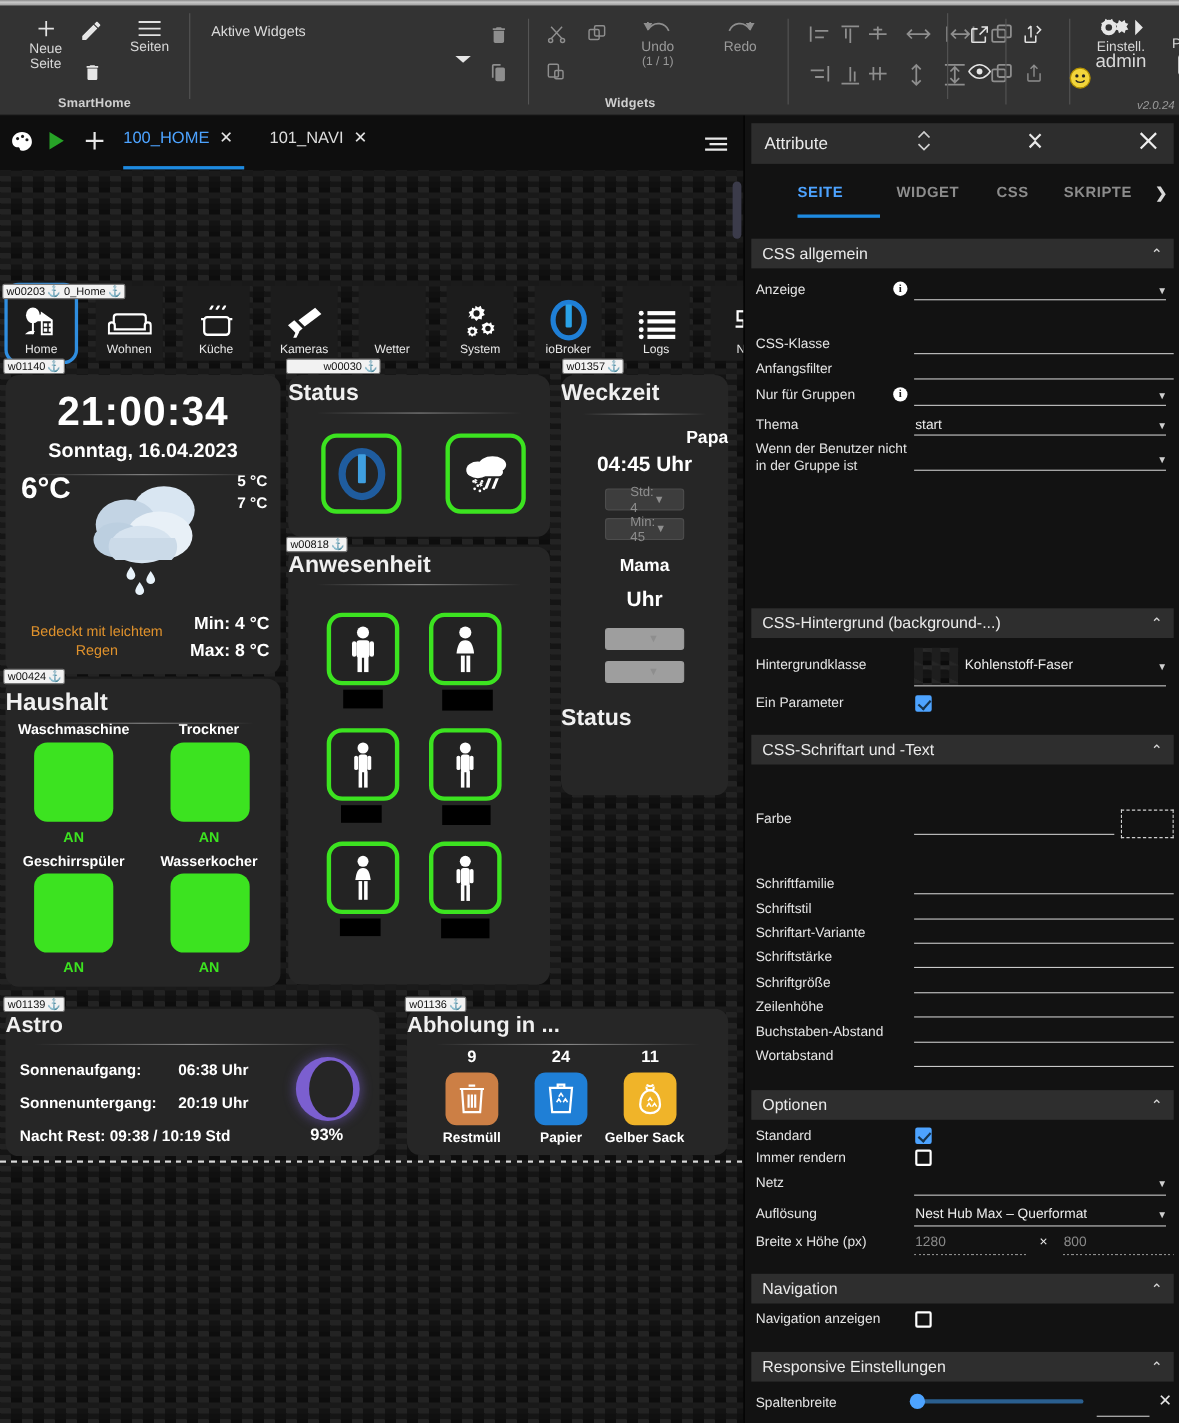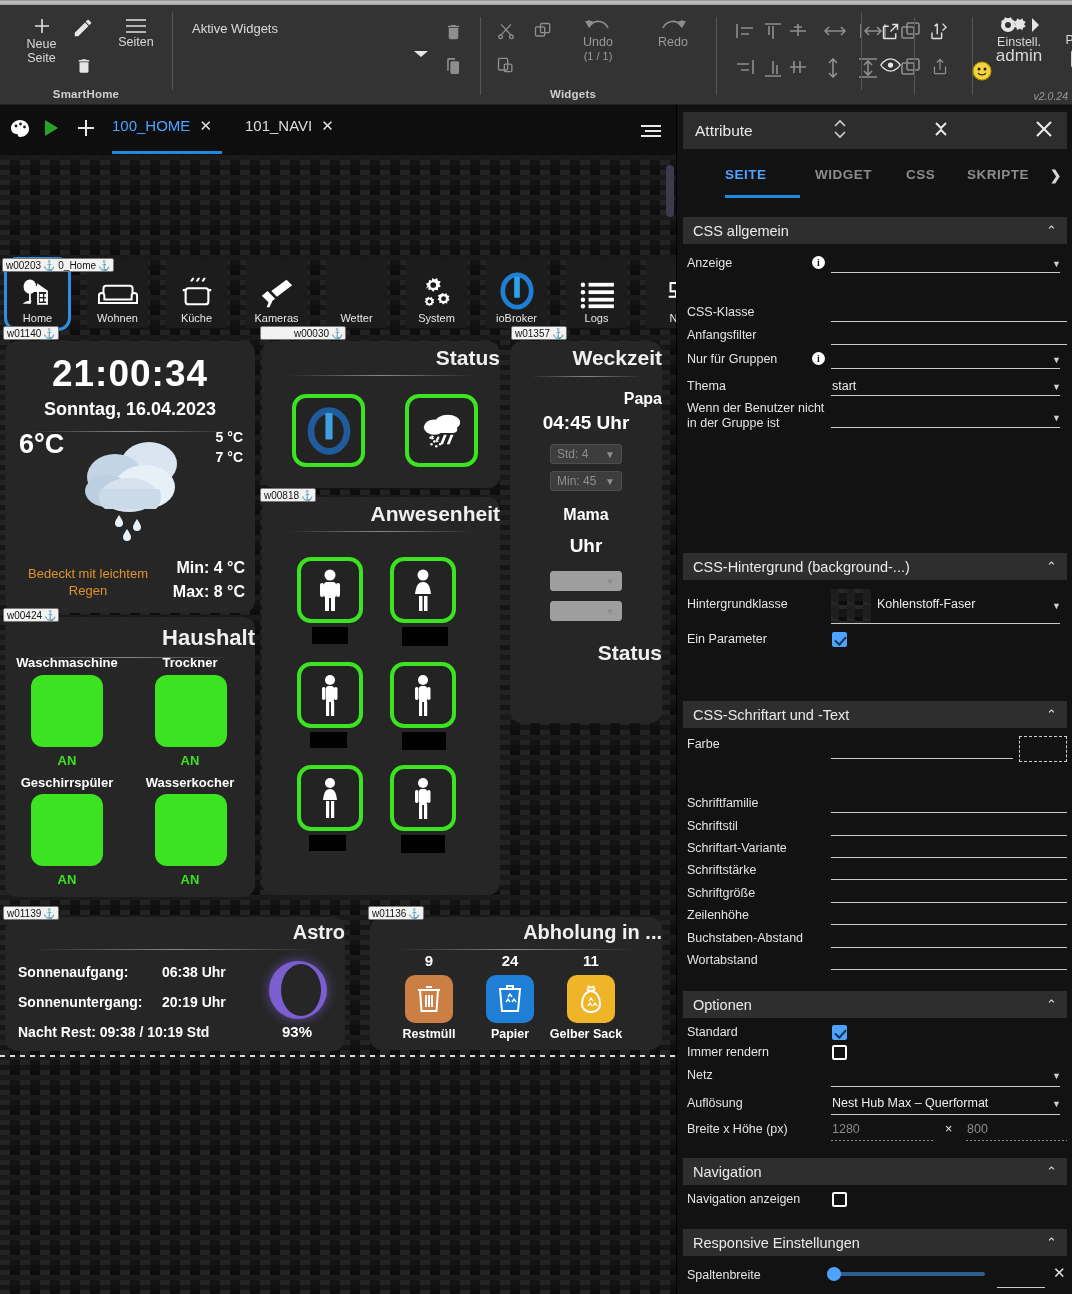--- a/index.html
+++ b/index.html
@@ -69,21 +69,21 @@
   .navbtn.sel { outline:3px solid #2f8ee0; border-radius:10px; z-index:3; background:#1c1c1c;}
 
   
   .wtag { position:absolute; height:14px; background:#f2f2f2; color:#111; font-size:10px;
      line-height:14px; padding:0 2px 0 3px; border:1px solid #777; border-radius:2px;
      z-index:6; white-space:nowrap; font-family:"Liberation Sans",sans-serif;}
   .wtag .anc { margin-left:2px; }
 
   
   .card { position:absolute; background:#262626; border-radius:12px; overflow:hidden; }
-  .card-title { text-align:right; font-weight:bold; color:#f0f0f0; }
+  .card-title { text-align:left; font-weight:bold; color:#f0f0f0; }
   .hr { height:1px; background:linear-gradient(90deg,rgba(255,255,255,0) 0%,rgba(255,255,255,.45) 50%,rgba(255,255,255,0) 100%); }
 
   
   .clock-time { font-size:37px; font-weight:bold; text-align:center; letter-spacing:1px;}
   .clock-date { font-size:18px; font-weight:bold; text-align:center; margin-top:4px;}
   .temp-now { position:absolute; left:14px; top:88px; font-size:27px; font-weight:bold;}
   .temp-r1 { position:absolute; right:12px; top:88px; font-size:14px; font-weight:bold;}
   .temp-r2 { position:absolute; right:12px; top:108px; font-size:14px; font-weight:bold;}
   .wdesc { position:absolute; left:8px; bottom:14px; width:150px; text-align:center;
      font-size:13px; color:#e0922c; line-height:17px;}
@@ -99,21 +99,21 @@
   
   .gbtn { position:absolute; background:#232323; border:4px solid #3ce320; border-radius:14px;
      display:flex; align-items:center; justify-content:center; cursor:pointer;}
   .blkbar { position:absolute; background:#000; }
 
   
   .wz-name { text-align:center; font-size:16px; font-weight:bold; }
   .wz-time { text-align:center; font-size:19px; font-weight:bold; margin-top:4px;}
   .selbox { position:absolute; height:20px; border-radius:3px; background:#3d3d3d;
      border:1px solid #4d4d4d; color:#8e8e8e; font-size:12px; display:flex;
-     align-items:center; padding:0 6px; cursor:pointer;}
+     align-items:center; padding:0 22px; cursor:pointer;}
   .selbox.filled { background:#9e9e9e; border-color:#9e9e9e; }
   .selbox .cv { margin-left:auto; font-size:10px;}
 
   
   .astro-row { position:absolute; font-size:14px; font-weight:bold; white-space:nowrap;}
   .moon { position:absolute; width:58px; height:58px; border-radius:50%;
      background:#7b5fd0; box-shadow:0 0 10px 2px rgba(123,95,208,.45);}
   .moon::after{ content:""; position:absolute; left:12px; top:3px; width:40px; height:52px;
      border-radius:50%; background:#262626;}
   .moon-pct { position:absolute; font-size:15px; font-weight:bold;}
@@ -805,21 +805,21 @@
     <div class="bgprev" style="left:154px; top:0px;"></div>
     <span class="fval" style="left:200px; top:8px;">Kohlenstoff-Faser</span>
     <span class="caret" style="right:12px; top:12px;">▼</span>
     <div class="fline" style="left:154px; top:34px; width:229px;"></div>
   </div>
   <div class="frow" style="top:524px;">
     <span class="flbl" style="top:3px;">Ein Parameter</span>
     <div class="cbox on" style="left:155px; top:3px;"></div>
   </div>
 
-  <div class="sec-head" style="top:596px;">
+  <div class="sec-head" style="top:563px;">
     <span class="st">CSS-Schriftart und -Text</span>
     <span class="chev">⌃</span>
   </div>
 
   <div class="frow" style="top:626px; height:30px;">
     <span class="flbl" style="top:6px;">Farbe</span>
     <div class="colorswatch" style="left:342px; top:5px;"></div>
     <div class="fline" style="left:154px; top:27px; width:182px;"></div>
   </div>
   <div class="frow" style="top:689px;">

